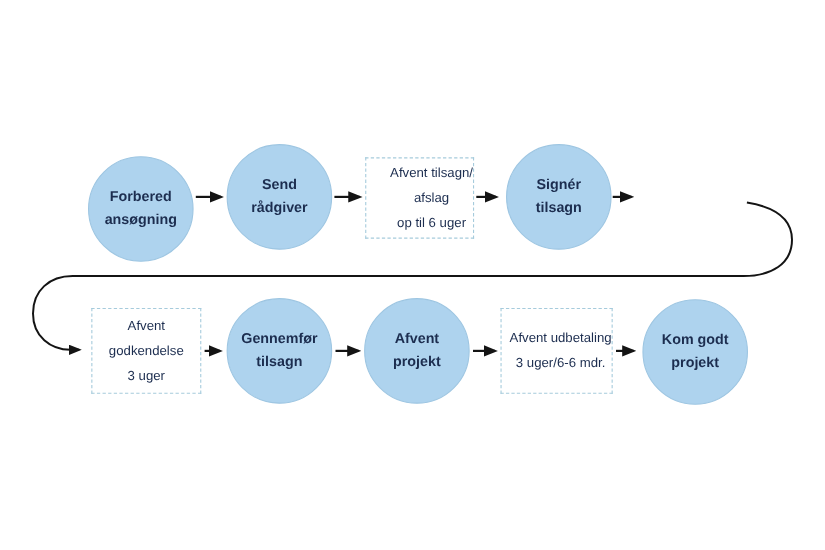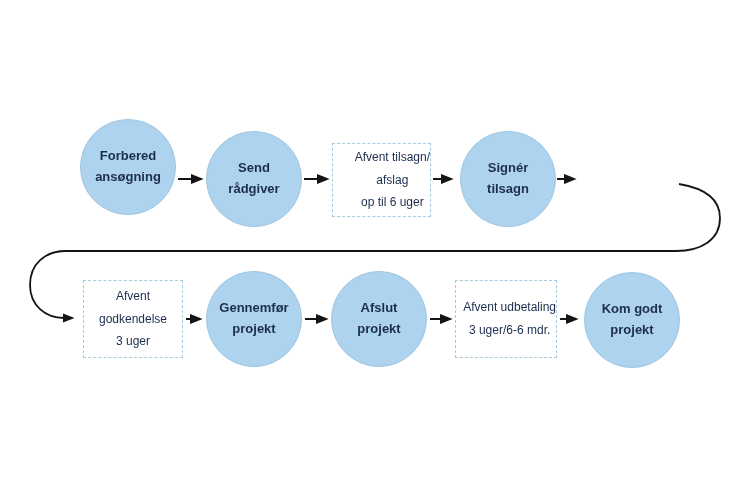--- a/index.html
+++ b/index.html
@@ -75,21 +75,21 @@
     <path class="arrowline" d="M557,179 L574,179" marker-end="url(#arrowhead)"></path>
 
     <path class="loopline" d="M679,184 C703,188 720,198 720,218 C720,240 701,251 676,251 L66,251 C45,251 30,264 30,285 C30,306 46,318 64,318 L72,318" marker-end="url(#arrowhead)"></path>
 
     <path class="arrowline" d="M186,319 L200,319" marker-end="url(#arrowhead)"></path>
     <path class="arrowline" d="M305,319 L326,319" marker-end="url(#arrowhead)"></path>
     <path class="arrowline" d="M430,319 L450,319" marker-end="url(#arrowhead)"></path>
     <path class="arrowline" d="M560,319 L576,319" marker-end="url(#arrowhead)"></path>
   </svg>
 
-  <div class="node circle" style="left:80px; top:119px;justify-content:center;">
+  <div class="node circle" style="left:80px; top:142px;justify-content:center;">
     <span class="label">Forbered
 ansøgning</span>
   </div>
 
   <div class="node circle" style="left:206px; top:131px;">
     <span class="label">Send
 rådgiver</span>
   </div>
 
   <div class="node wait-box" style="left:332px; top:143px; width:99px; height:74px;">
@@ -104,25 +104,25 @@
   </div>
 
 
   <div class="node wait-box" style="left:83px; top:280px; width:100px; height:78px;">
     <span class="label">Afvent godkendelse
 3 uger</span>
   </div>
 
   <div class="node circle" style="left:206px; top:271px;">
     <span class="label">Gennemfør
-projekt</span>
+tilsagn</span>
   </div>
 
   <div class="node circle" style="left:331px; top:271px;">
-    <span class="label">Afslut
+    <span class="label">Afvent
 projekt</span>
   </div>
 
   <div class="node wait-box" style="left:455px; top:280px; width:102px; height:78px;">
     <span class="label">Afvent udbetaling
 3 uger/6-6 mdr.</span>
   </div>
 
   <div class="node circle" style="left:584px; top:272px;">
     <span class="label">Kom godt

